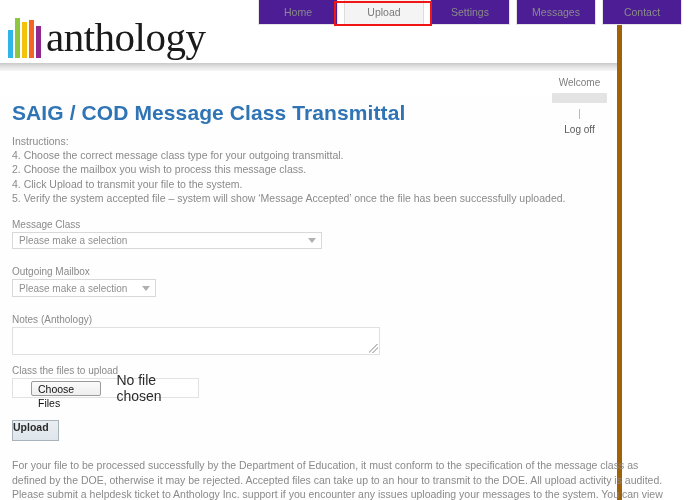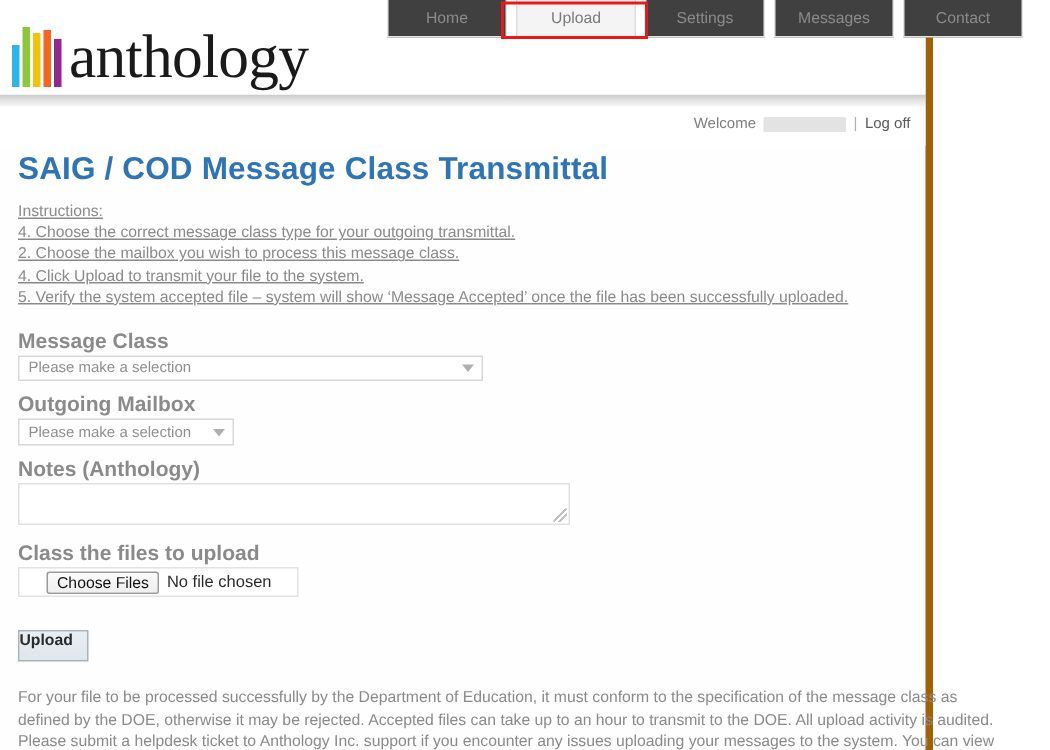--- a/index.html
+++ b/index.html
@@ -71,21 +71,21 @@
     left: 258px;
     display: flex;
     gap: 6px;
     align-items: flex-start;
   }
   .nav-item {
     width: 80px;
     height: 25px;
     line-height: 25px;
     text-align: center;
-    background: #404040;
+    background: #4c1d95;
     color: #8b8b8b;
     font-size: 10.5px;
     border: 1px solid #e4e4e4;
     border-top: none;
     box-sizing: border-box;
     cursor: pointer;
     user-select: none;
   }
   .nav-item.active {
     background: #f4f4f4;
@@ -118,20 +118,21 @@
   }
   .welcome {
     position: absolute;
     right: 10px;
     top: 6px;
     font-size: 10px;
     color: #7d7d7d;
     display: flex;
     align-items: center;
     gap: 5px;
+    flex-direction: column;
   }
   .redacted {
     display: inline-block;
     width: 55px;
     height: 10px;
     background: #e3e3e3;
     border-radius: 1px;
   }
   .pipe { color: #aeaeae; }
   .logoff {
@@ -147,45 +148,44 @@
     font-size: 21px;
     color: #2f74b5;
     font-weight: bold;
     margin: 4px 0 9px 0;
     letter-spacing: 0.1px;
   }
   .instructions {
     font-size: 10.5px;
     color: #8a8a8a;
     line-height: 14.2px;
-    text-decoration: underline;
   }
   .instructions div { white-space: nowrap; }
 
   
   .form { margin-top: 14px; }
   .field-label {
-    font-size: 14px;
+    font-size: 10px;
     color: #8a8a8a;
-    font-weight: bold;
+    font-weight: normal;
     margin-bottom: 2px;
   }
   .select-box {
     height: 17px;
     background: #ffffff;
     border: 1px solid #d8d8d8;
     box-sizing: border-box;
     display: flex;
     align-items: center;
     justify-content: space-between;
     padding: 0 5px 0 6px;
     font-size: 10px;
     color: #8f8f8f;
     cursor: pointer;
-    margin-bottom: 7px;
+    margin-bottom: 17px;
   }
   .select-msgclass { width: 310px; }
   .select-mailbox  { width: 144px; height: 18px; }
   .caret {
     width: 0; height: 0;
     border-left: 4px solid transparent;
     border-right: 4px solid transparent;
     border-top: 5px solid #b0b0b0;
   }
   .notes-area {
@@ -225,23 +225,23 @@
     font-size: 10.5px;
     color: #111111;
     background: linear-gradient(to bottom, #fbfbfb, #eeeeee);
     border: 1px solid #9a9a9a;
     border-radius: 2px;
     box-sizing: border-box;
     cursor: pointer;
     font-family: "Liberation Sans", sans-serif;
   }
   .no-file {
-    font-size: 11px;
+    font-size: 14px;
     color: #2b2b2b;
-    margin-left: 5px;
+    margin-left: 15px;
   }
   .upload-btn {
     margin-top: 22px;
     width: 47px;
     height: 21px;
     background: linear-gradient(to bottom, #e9eef2, #dfe6ec);
     border: 1px solid #a8b2bb;
     color: #2a2a2a;
     font-size: 10.5px;
     font-weight: bold;

